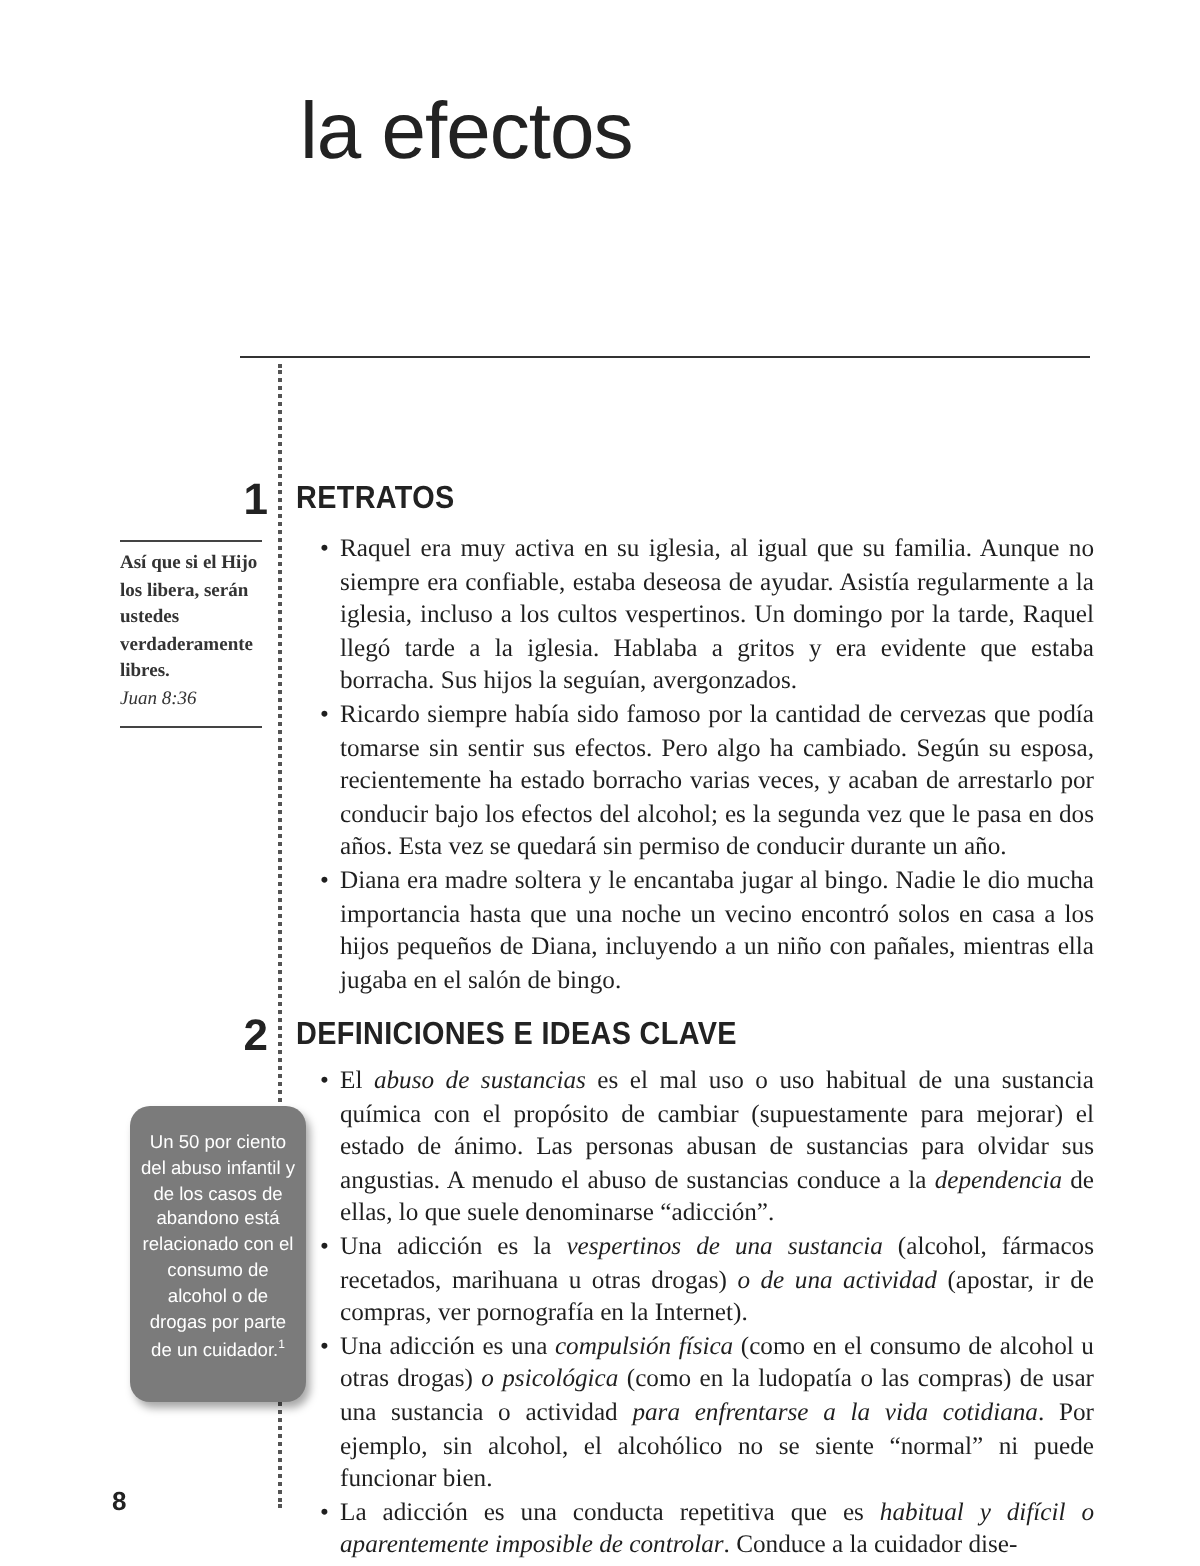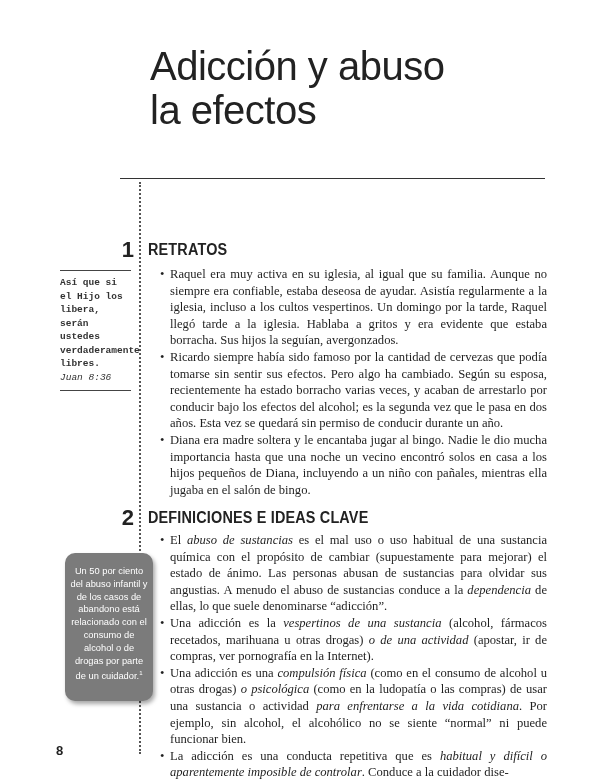--- a/index.html
+++ b/index.html
@@ -18,21 +18,21 @@
   .sec-num {
     position:absolute; font-family:"Liberation Sans", sans-serif; font-weight:bold;
     font-size:22px; color:#222; text-align:right; width:30px;
   }
   .sec-head {
     position:absolute; font-family:"Liberation Sans", sans-serif; font-weight:bold;
     font-size:16px; color:#222; letter-spacing:0.2px; transform:scaleX(0.9); transform-origin:left;
   }
   .quote {
     position:absolute; left:60px; top:270px; width:71px;
-    font-family:Liberation Mono, monospace; font-size:9.5px; line-height:13.5px; font-weight:bold;
+    font-family:Liberation Serif, serif; font-size:9.5px; line-height:13.5px; font-weight:bold;
     color:#333; border-top:1px solid #444; border-bottom:1px solid #444; padding:5px 0 6px 0;
   }
   .quote .ref { font-weight:normal; font-style:italic; display:block; }
   .list {
     position:absolute; left:160px; width:387px; margin:0; padding:0; list-style:none;
     font-family:"Liberation Serif", serif; font-size:12.6px; line-height:16.6px; color:#1f1f1f;
     text-align:justify;
   }
   .list li { position:relative; padding-left:10px; margin:0; }
   .list li .bullet { position:absolute; left:0; top:0; }
@@ -46,21 +46,20 @@
   .page-num {
     position:absolute; left:56px; top:743px; font-family:"Liberation Sans", sans-serif;
     font-weight:bold; font-size:13px; color:#222;
   }
   em { font-style:italic; }
 </style>
 </head>
 <body>
 
 <div class="title">
-  <div>Adicción y abuso</div>
   <div>la efectos</div>
 </div>
 <div class="title-rule"></div>
 <div class="dotline"></div>
 
 <div class="sec-num" style="left:104px; top:237px;">1</div>
 <div class="sec-head" style="left:148px; top:241px;">RETRATOS</div>
 
 <div class="quote">
   <span>Así que si el Hijo los libera, serán ustedes verdaderamente libres.</span>

